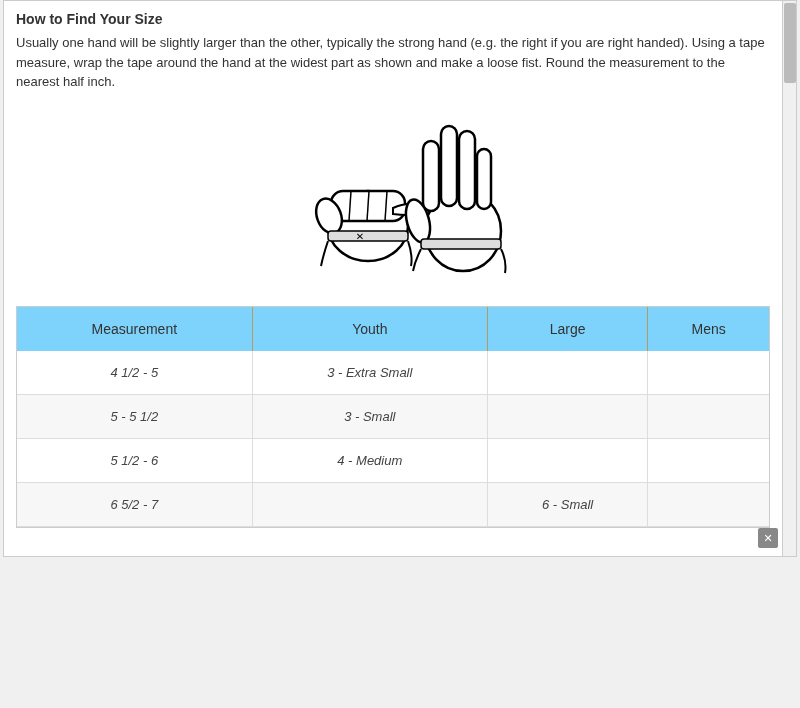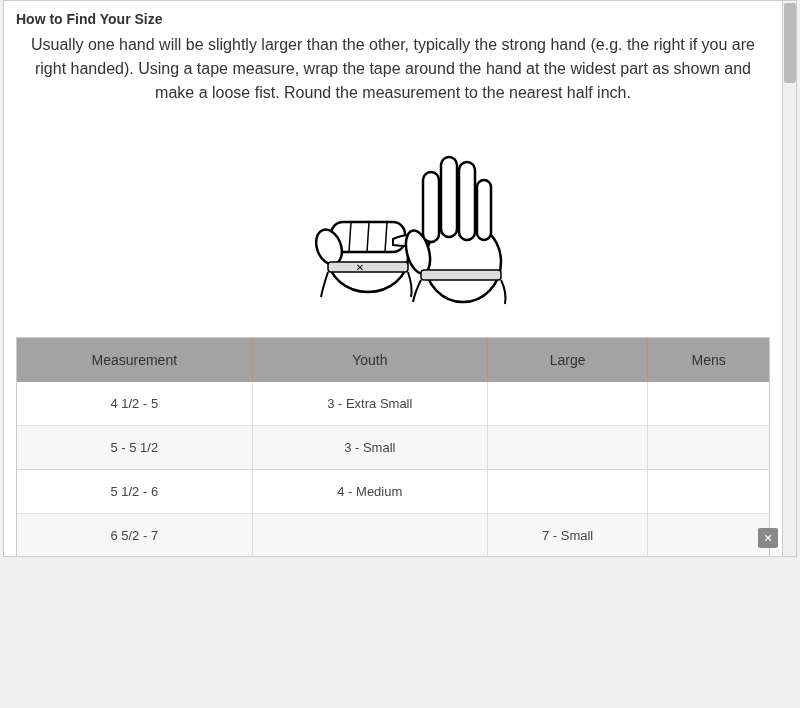--- a/index.html
+++ b/index.html
@@ -53,25 +53,24 @@
       padding: 10px 12px;
     }
 
     .title {
       font-weight: bold;
       font-size: 14px;
       margin-bottom: 6px;
     }
 
     .description {
-      font-size: 16px;
+      font-size: 13px;
       line-height: 1.5;
-      margin-bottom: 32px;
+      margin-bottom: 14px;
       color: #333;
-      text-align: center;
     }
 
     .illustration {
       display: flex;
       justify-content: center;
       align-items: center;
       margin: 10px 0 20px 0;
       height: 180px;
     }
 
@@ -80,21 +79,21 @@
       width: 100%;
       border: 1px solid #ccc;
     }
 
     table {
       width: 100%;
       border-collapse: collapse;
     }
 
     thead tr {
-      background-color: #a3a3a3;
+      background-color: #7dd3fc;
     }
 
     thead th {
       padding: 14px 10px;
       text-align: center;
       font-weight: normal;
       font-size: 14px;
       color: #333;
       border-right: 1px solid #b8995e;
     }
@@ -115,20 +114,21 @@
     tbody tr:nth-child(even) {
       background: #f7f7f7;
     }
 
     tbody td {
       padding: 14px 10px;
       text-align: center;
       font-size: 13px;
       color: #444;
       border-right: 1px solid #ddd;
+      font-style: italic;
     }
 
     tbody td:last-child {
       border-right: none;
     }
 
     .close-btn {
       position: absolute;
       bottom: 8px;
       right: 18px;
@@ -227,21 +227,21 @@
             </tr>
             <tr>
               <td>5 1/2 - 6</td>
               <td>4 - Medium</td>
               <td></td>
               <td></td>
             </tr>
             <tr>
               <td>6 5/2 - 7</td>
               <td></td>
-              <td>7 - Small</td>
+              <td>6 - Small</td>
               <td></td>
             </tr>
           </tbody>
       </table>
     </div>
 
   </div>
 
   <div class="scrollbar">
     <div class="scrollbar-thumb"></div>

